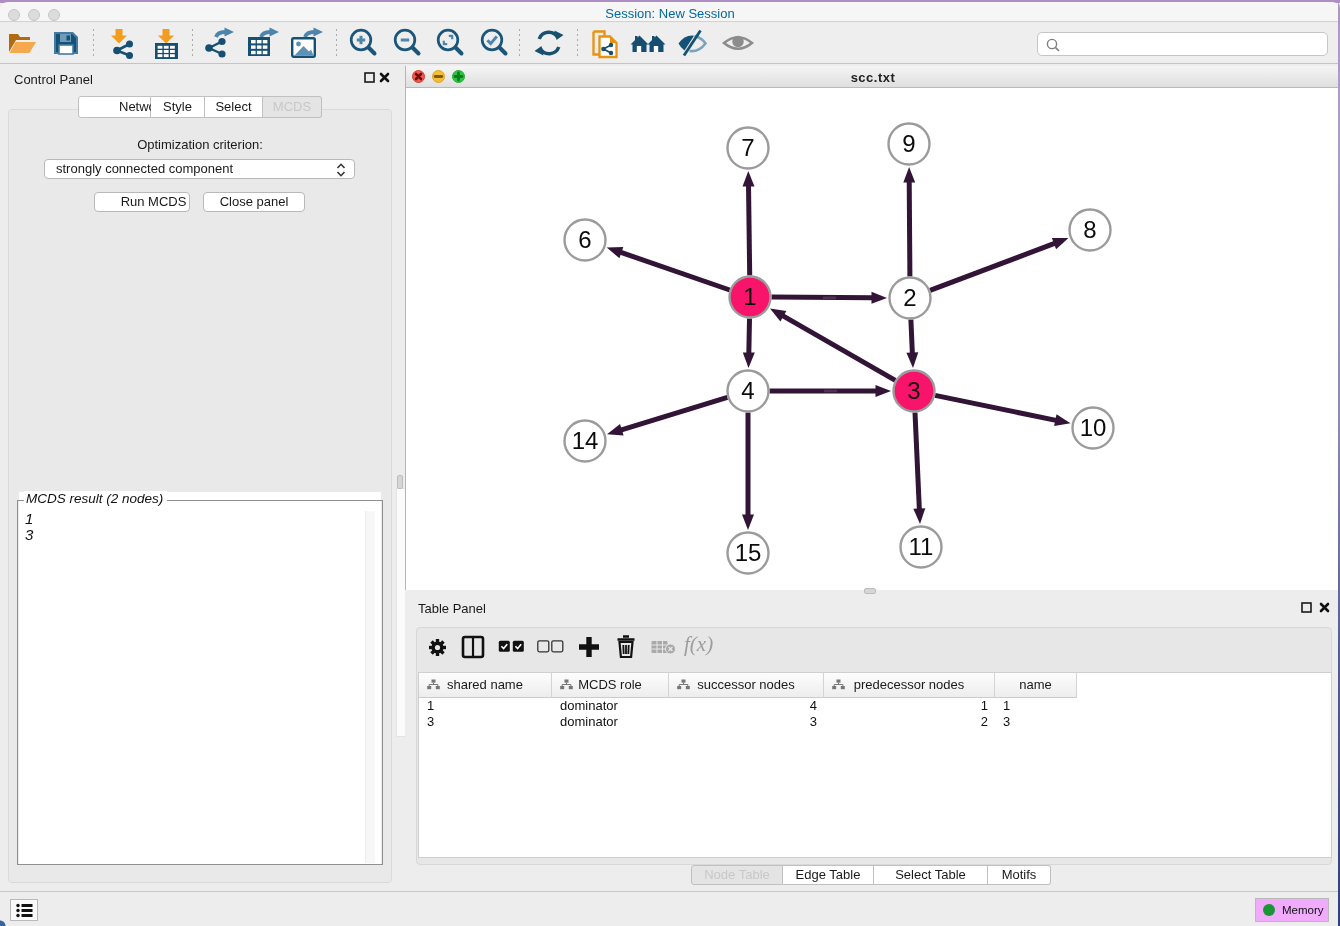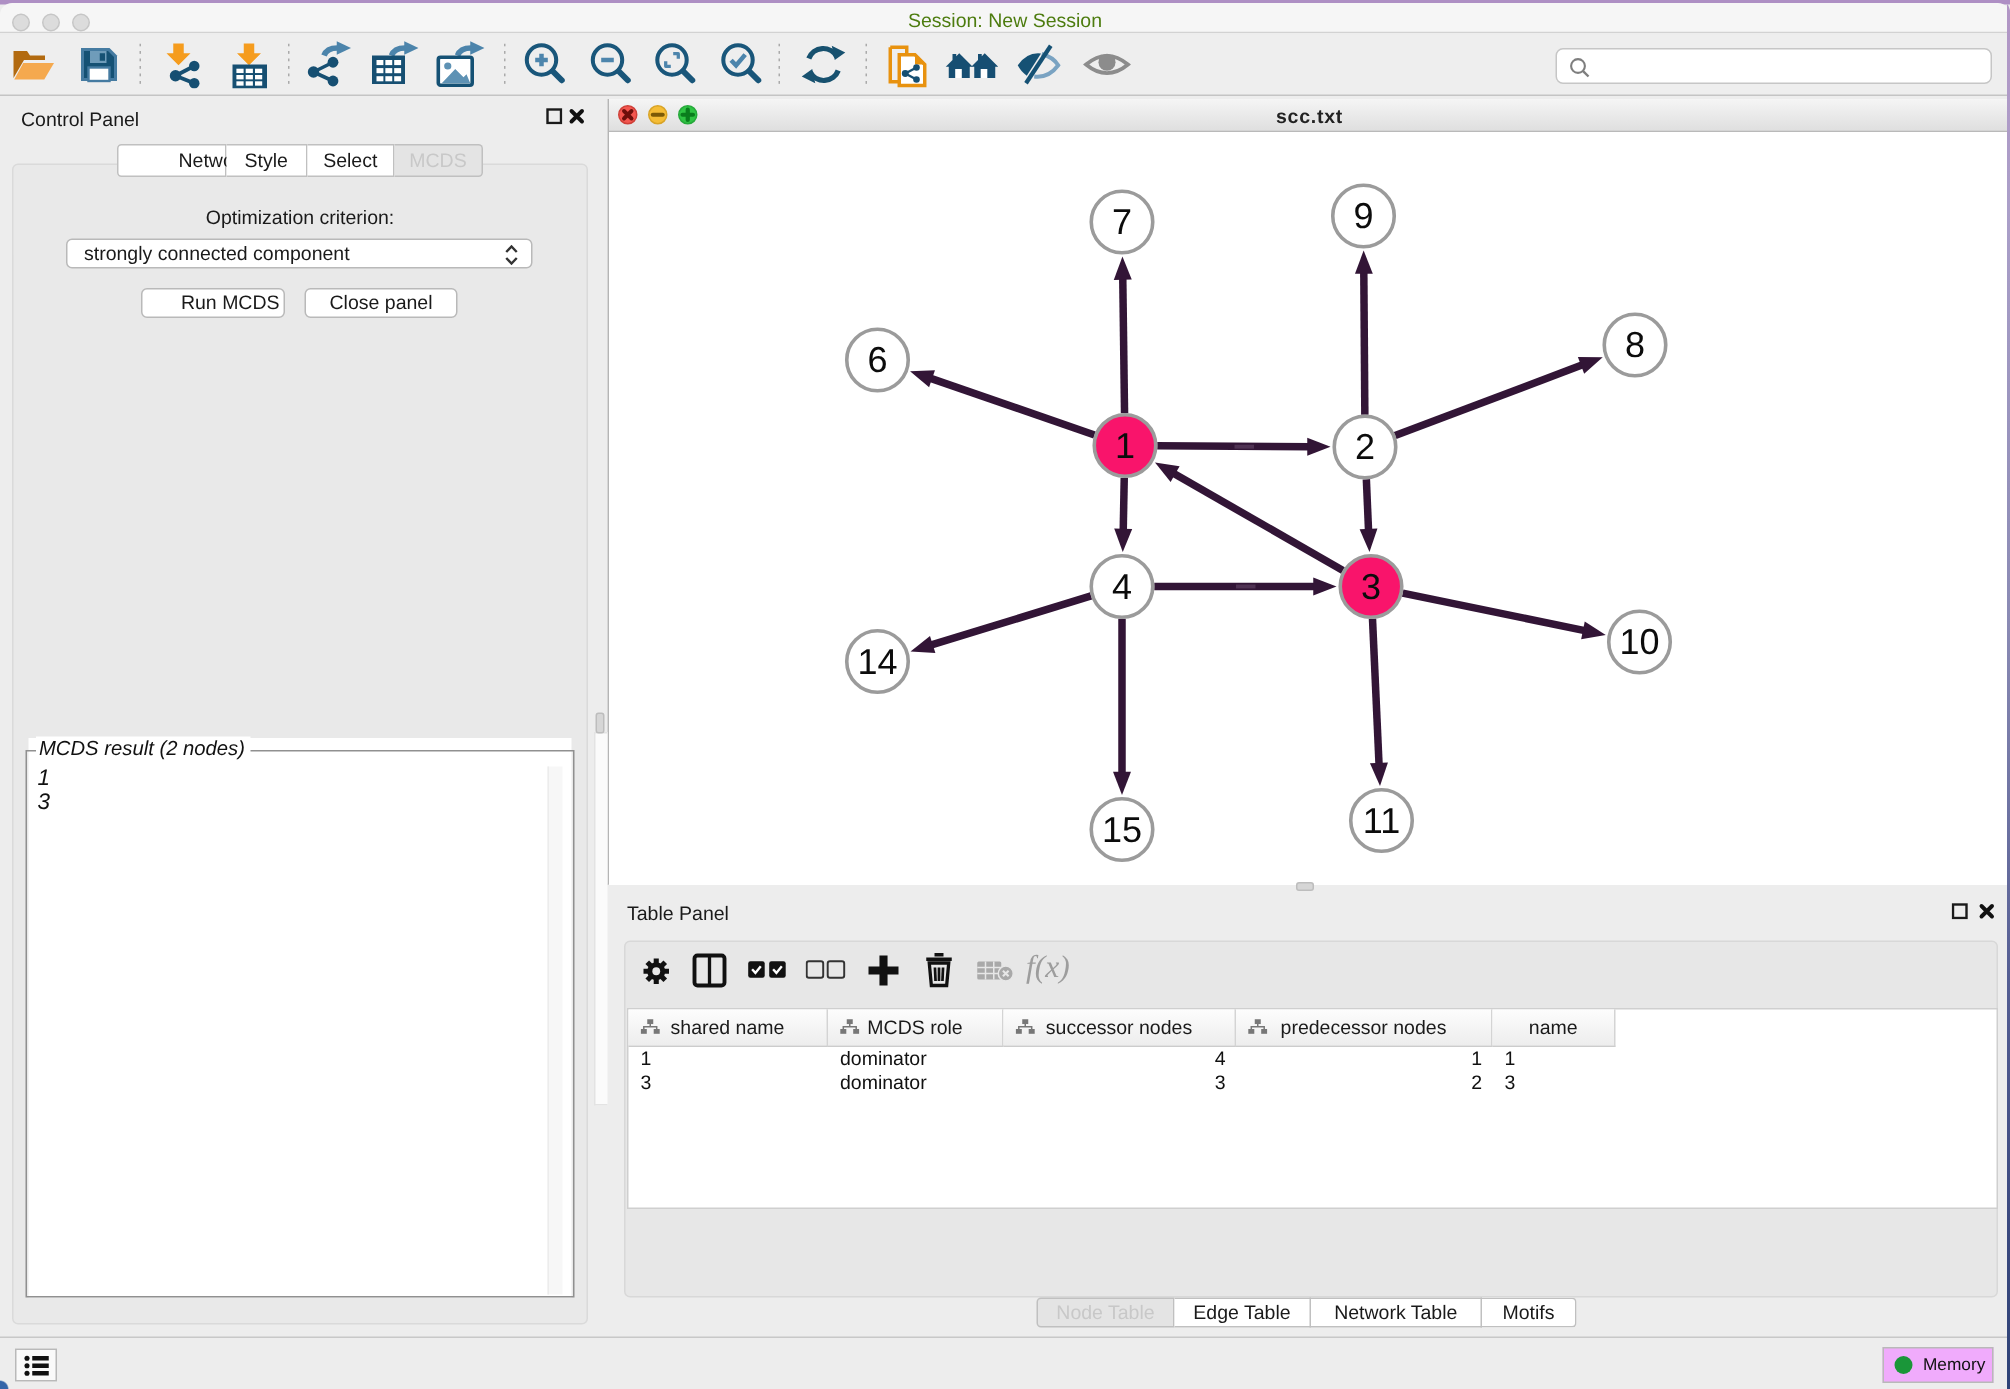--- a/index.html
+++ b/index.html
@@ -5,21 +5,21 @@
 * { margin:0; padding:0; box-sizing:border-box; }
 html,body { width:1340px; height:926px; }
 body { position:relative; font-family:"Liberation Sans",sans-serif; background:#ededed; overflow:hidden; }
 .abs { position:absolute; }
 
 
 #deskstrip { left:0; top:0; width:1340px; height:3px; background:#ae8fc4; }
 #winbody { left:0; top:0; width:1340px; height:926px; background:transparent; border-radius:8px 8px 0 0; overflow:hidden; }
 #titlebar { left:0; top:2px; width:1340px; height:20px; background:#f6f6f6; border-radius:8px 8px 0 0; border-bottom:1px solid #d2d2d2; }
 .tlight { position:absolute; top:7px; width:12px; height:12px; border-radius:50%; background:#dcdcdc; border:1px solid #c6c6c6; }
-#title-txt { position:absolute; top:4px; left:0; width:100%; text-align:center; font-size:13px; color:#4d7c0f; }
+#title-txt { position:absolute; top:4px; left:0; width:100%; text-align:center; font-size:13px; color:#0369a1; }
 #toolbar { left:0; top:23px; width:1340px; height:41px; background:#eeeeee; border-bottom:1px solid #c4c4c4; }
 .tbi { position:absolute; top:4px; }
 .tsep { position:absolute; top:6px; width:1px; height:28px; background-image:linear-gradient(#aaa 34%, rgba(0,0,0,0) 0%); background-size:1px 5px; }
 #searchbox { position:absolute; left:1037px; top:9px; width:291px; height:24px; background:#fff; border:1px solid #c6c6c6; border-radius:5px; }
 
 
 #cpanel { left:0; top:64px; width:400px; height:827px; background:#ededed; }
 #cp-title { position:absolute; left:14px; top:8px; font-size:13px; color:#1a1a1a; }
 #cp-content { position:absolute; left:8px; top:45px; width:384px; height:774px; background:#e9e9e9; border:1px solid #dadada; border-radius:4px; }
 .tabrow { position:absolute; display:flex; }
@@ -45,21 +45,21 @@
 #netcanvas svg polygon { fill:#321536; }
 #netcanvas svg circle.plain { fill:#fff; stroke:#9b9b9b; stroke-width:2.4; }
 #netcanvas svg circle.pink { fill:#f9146b; stroke:#9b9b9b; stroke-width:2.4; }
 #netcanvas svg text { font-family:"Liberation Sans",sans-serif; font-size:24px; fill:#0c0c0c; text-anchor:middle; }
 
 
 #tpanel { left:406px; top:596px; width:934px; height:295px; background:#ededed; }
 #tp-title { position:absolute; left:12px; top:5px; font-size:13px; color:#1a1a1a; }
 #tp-inner { position:absolute; left:10px; top:31px; width:916px; height:238px; background:#e7e7e7; border:1px solid #d8d8d8; border-radius:4px;text-decoration:underline; }
 #tp-toolbar { position:absolute; left:0px; top:0px; width:916px; height:38px; }
-#tp-table { position:absolute; left:1px; top:44px; width:914px; height:134px; background:#fff; border:1px solid #cfcfcf; }
+#tp-table { position:absolute; left:1px; top:44px; width:914px; height:186px; background:#fff; border:1px solid #cfcfcf; }
 .thead { position:absolute; top:0; height:25px; background:linear-gradient(#fdfdfd,#ededed); border-right:1px solid #d4d4d4; border-bottom:1px solid #cccccc; font-size:13px; color:#1a1a1a; text-align:center; line-height:23px; }
 .trow { position:absolute; font-size:13px; color:#111; height:17px; line-height:17px; }
 .tabrow2 { position:absolute; left:285px; top:269px; display:flex; } .tabrow2 .tab { padding:1px 0 2px; }
 
 
 #statusbar { left:0; top:891px; width:1340px; height:35px; background:#ededed; border-top:1px solid #c8c8c8; }
 #sb-left { position:absolute; left:10px; top:7px; width:28px; height:22px; background:#fafafa; border:1px solid #b9b9b9; }
 #sb-mem { position:absolute; left:1255px; top:6px; width:74px; height:24px; background:#f0abfc; border:1px solid #b9b9b9; font-size:12px; color:#111; }
 </style>
 </head>
@@ -439,21 +439,21 @@
         <div class="trow" style="left:8px; top:40px;">3</div>
         <div class="trow" style="left:141px; top:40px;">dominator</div>
         <div class="trow" style="left:250px; top:40px; width:148px; text-align:right;">3</div>
         <div class="trow" style="left:405px; top:40px; width:164px; text-align:right;">2</div>
         <div class="trow" style="left:584px; top:40px;">3</div>
       </div>
     </div>
     <div class="tabrow2">
       <div class="tab first dis2" style="width:92px; background:#e4e4e4; color:#c8c8c8;">Node Table</div>
       <div class="tab" style="width:91px;">Edge Table</div>
-      <div class="tab" style="width:114px;">Network Table</div>
+      <div class="tab" style="width:114px;">Select Table</div>
       <div class="tab" style="width:63px; border-radius:0 3px 3px 0;">Motifs</div>
     </div>
   </div>
 
   <div class="abs" style="left:396px; top:488px; width:9px; height:249px; background:#fbfbfb; border:1px solid #e3e3e3; border-right:none;"></div>
   <div class="abs" style="left:397px; top:475px; width:6px; height:14px; background:#d6d6d6; border:1px solid #bdbdbd; border-radius:2px;"></div>
   <div class="abs" style="left:864px; top:588px; width:12px; height:6px; background:#d6d6d6; border:1px solid #bdbdbd; border-radius:2px;"></div>
   <div class="abs" id="statusbar">
     <div id="sb-left">
       <svg style="position:absolute;left:5px;top:3px;" width="17" height="15" viewBox="0 0 17 15">

